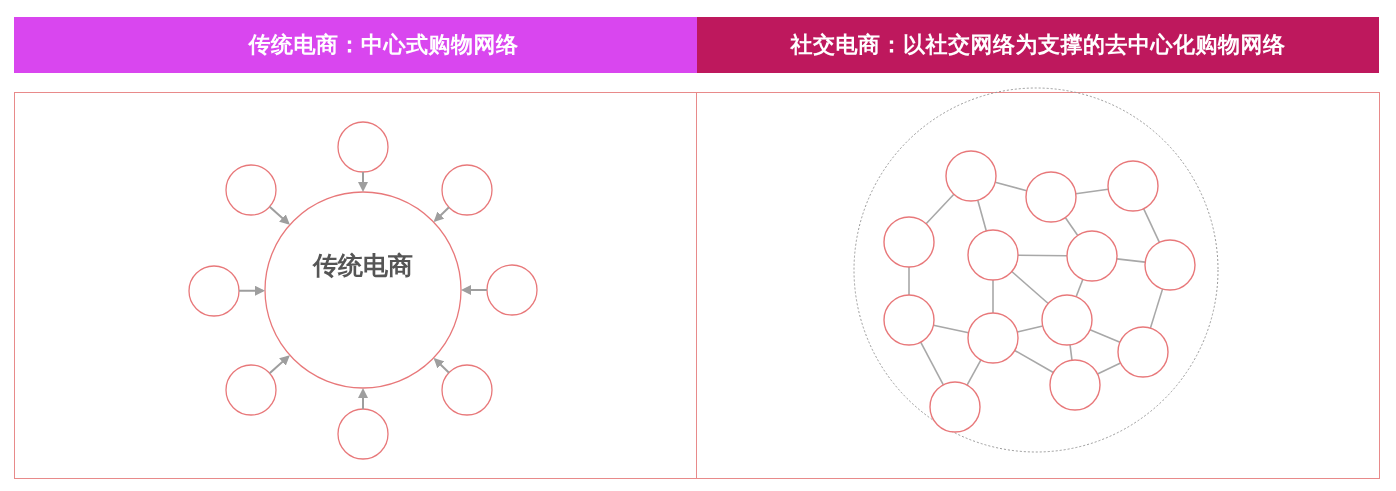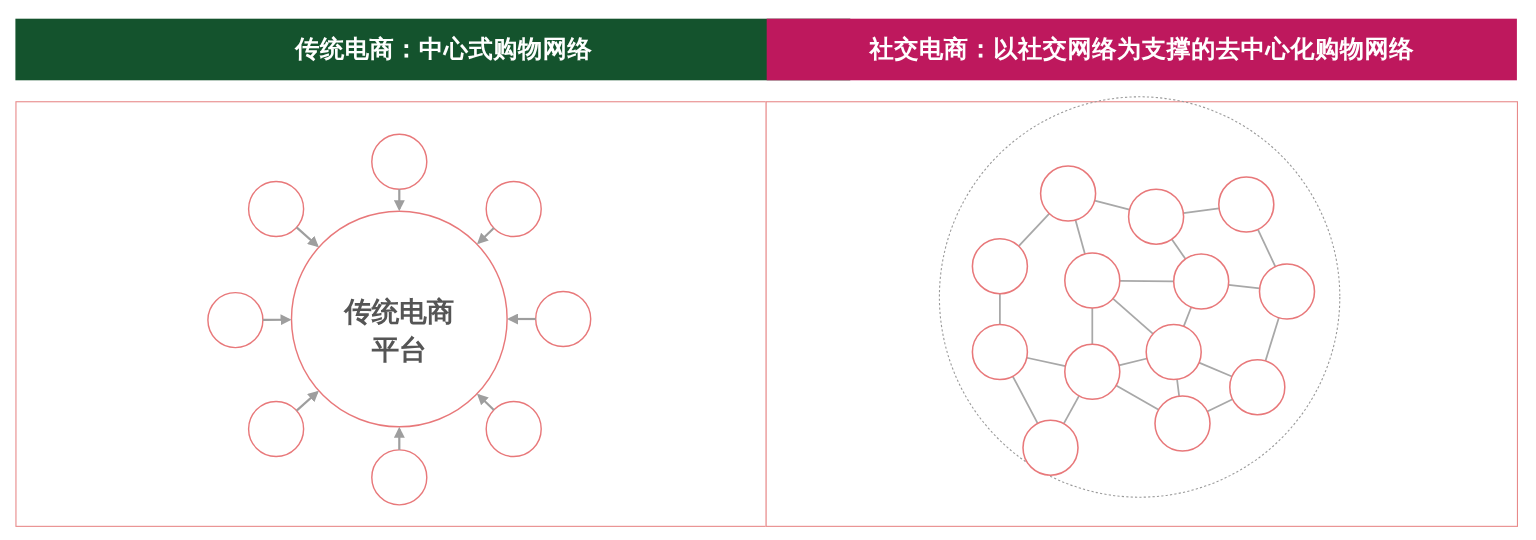--- a/index.html
+++ b/index.html
@@ -12,34 +12,34 @@
   }
   .header {
     position: absolute;
     top: 17px; height: 56px;
     display: flex; align-items: center; justify-content: center;
     color: #FFFFFF;
     font-weight: bold;
     font-size: 22px;
     letter-spacing: 0.5px;
   }
-  .header-left { left: 14px; width: 739px; background: #14532d; padding-left: 20px; }
+  .header-left { left: 14px; width: 739px; background: #d946ef; }
   .header-right { left: 697px; width: 682px; background: #be185d; }
   .panel {
     position: absolute;
     top: 92px; height: 385px;
     border: 1px solid #E88A8A;
     background: #FFFFFF;
   }
   .panel-left { left: 14px; width: 681px; }
   .panel-right { left: 696px; width: 682px; }
   svg.diagram { position: absolute; left: 0; top: 0; }
   .center-label {
     position: absolute;
-    left: 263px; top: 267px; width: 200px;
+    left: 263px; top: 249px; width: 200px;
     text-align: center;
     color: #555555;
     font-weight: bold;
     font-size: 25px;
     line-height: 34px;
   }
 </style>
 </head>
 <body>
 
@@ -112,14 +112,13 @@
       <circle cx="993" cy="338" r="25" fill="#FFFFFF" stroke="#E8787A" stroke-width="1.4"></circle>
       <circle cx="1067" cy="320" r="25" fill="#FFFFFF" stroke="#E8787A" stroke-width="1.4"></circle>
       <circle cx="1143" cy="352" r="25" fill="#FFFFFF" stroke="#E8787A" stroke-width="1.4"></circle>
       <circle cx="1075" cy="385" r="25" fill="#FFFFFF" stroke="#E8787A" stroke-width="1.4"></circle>
       <circle cx="955" cy="407" r="25" fill="#FFFFFF" stroke="#E8787A" stroke-width="1.4"></circle>
     </g>
 </svg>
 
 <div class="center-label">
   <div>传统电商</div>
-  <div>平台</div>
 </div>
 
 </body></html>

